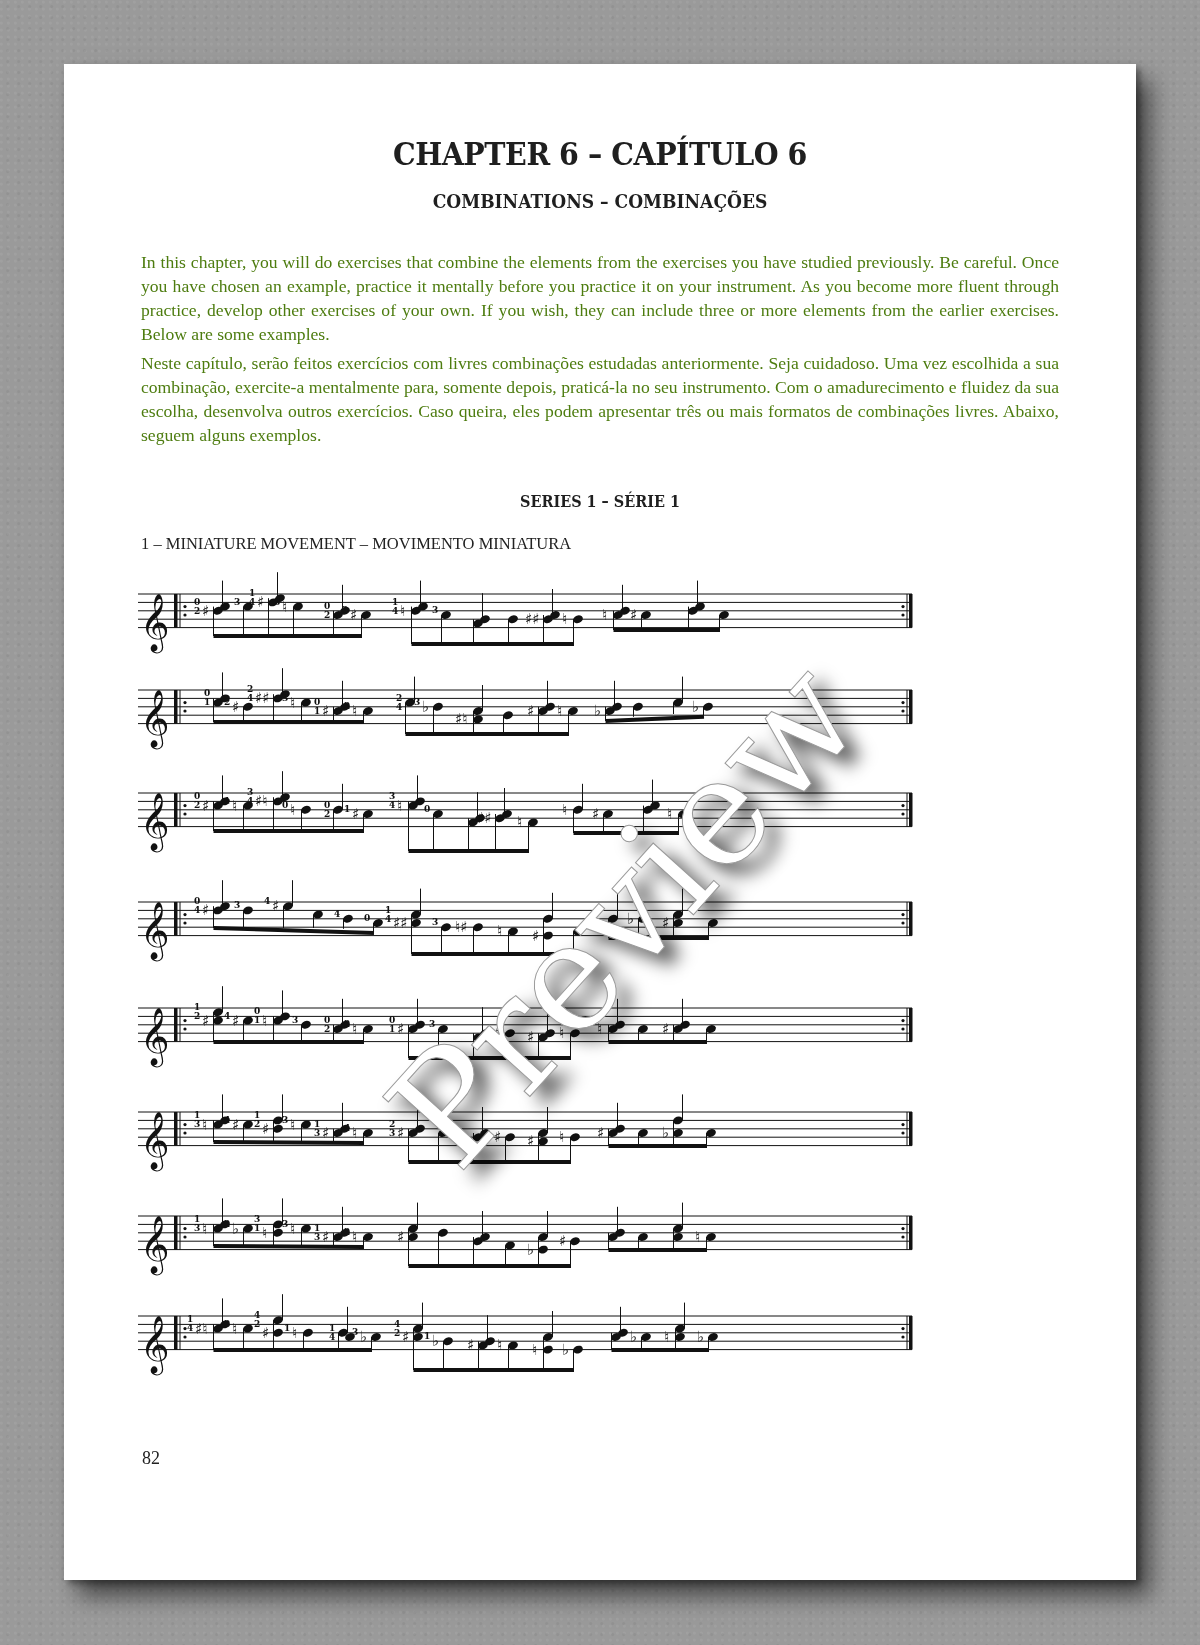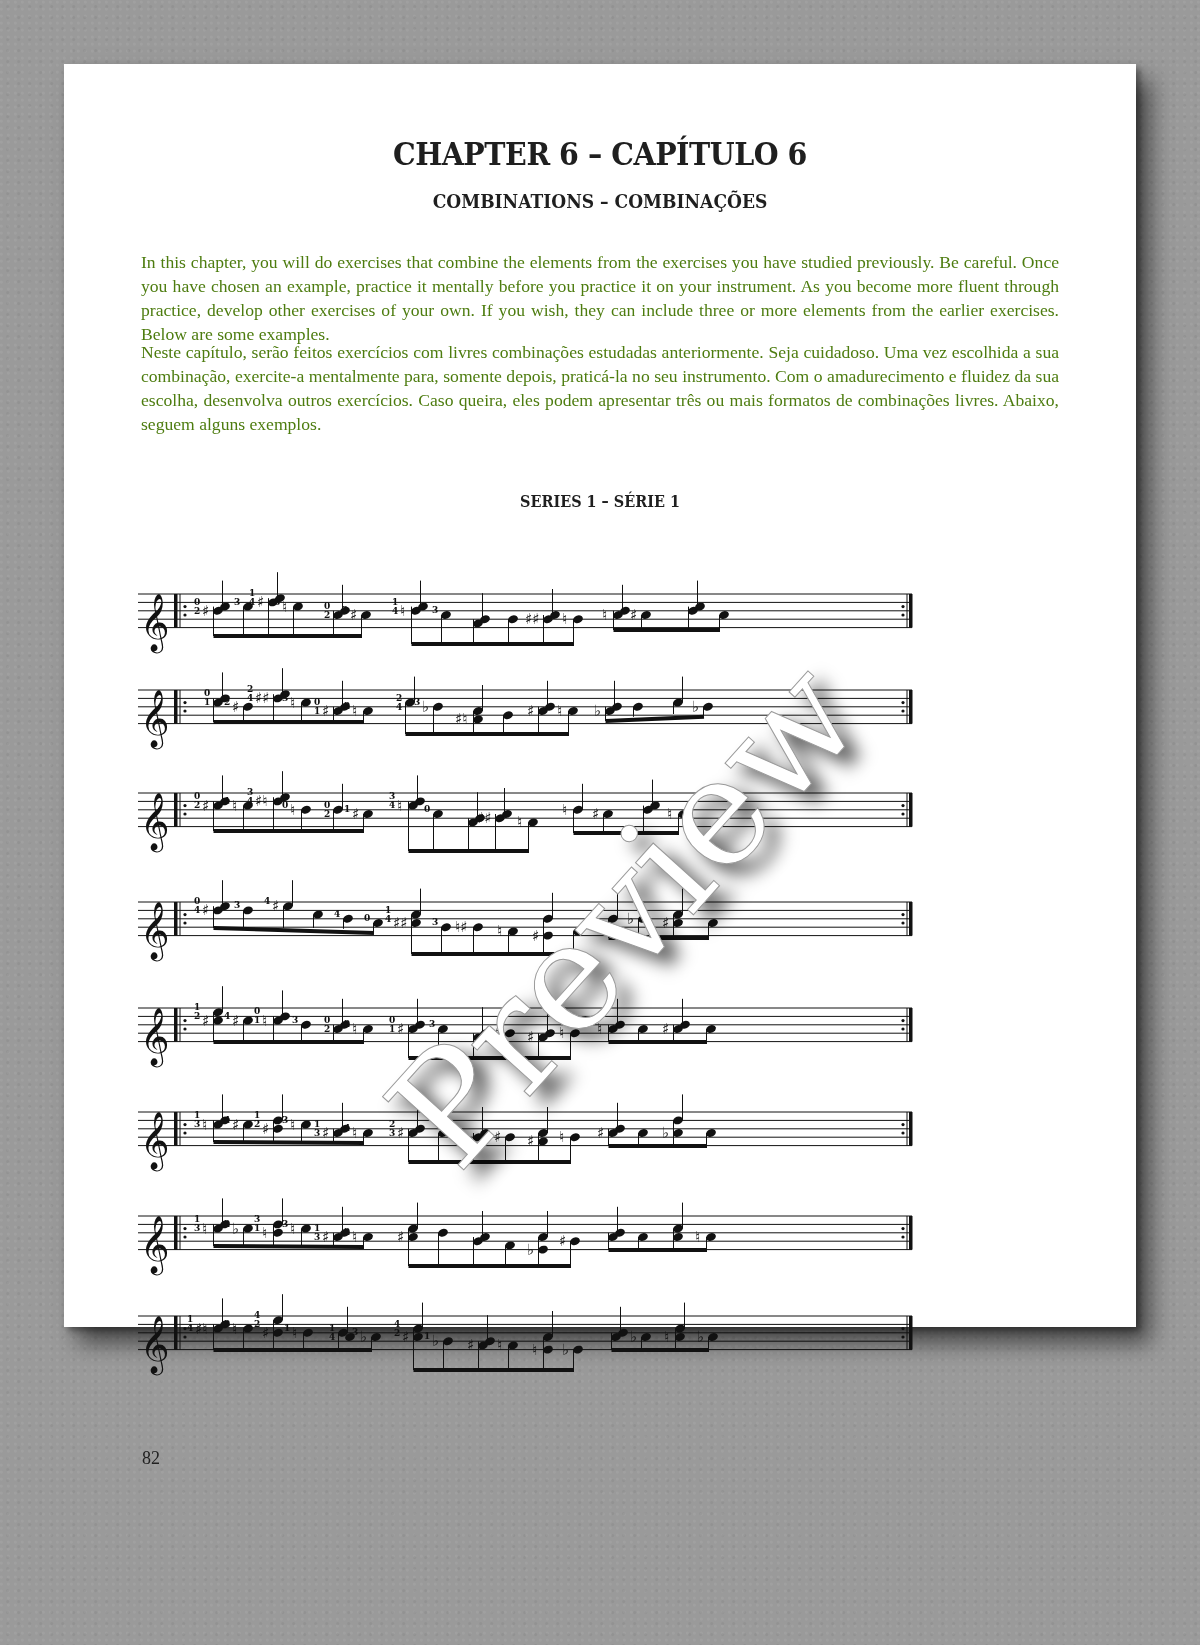--- a/index.html
+++ b/index.html
@@ -6,41 +6,41 @@
   body {
     width: 1200px; height: 1645px; position: relative; overflow: hidden;
     background: #9a9a9a;
     background-image:
       radial-gradient(circle at 20% 30%, rgba(255,255,255,0.06) 0 1px, transparent 2px),
       radial-gradient(circle at 70% 60%, rgba(0,0,0,0.05) 0 1px, transparent 2px);
     background-size: 7px 7px, 11px 11px;
     font-family: "DejaVu Serif", "Liberation Serif", serif;
   }
   .page {
-    position: absolute; left: 64px; top: 64px; width: 1072px; height: 1263px;
+    position: absolute; left: 64px; top: 64px; width: 1072px; height: 1516px;
     background: #ffffff;
     box-shadow: 14px 16px 22px rgba(0,0,0,0.55), 4px 4px 6px rgba(0,0,0,0.35);
   }
   .chapter-title {
     position: absolute; left: 0; width: 100%; top: 72px; text-align: center;
     font-family: "DejaVu Serif", serif; font-weight: bold; font-size: 31px;
     color: #1f1f1f; letter-spacing: -0.5px; transform: scaleX(0.92);
   }
   .chapter-subtitle {
     position: absolute; left: 0; width: 100%; top: 126px; text-align: center;
     font-family: "DejaVu Serif", serif; font-weight: bold; font-size: 19px;
     color: #1f1f1f; transform: scaleX(0.9);
   }
   .para {
     position: absolute; left: 77px; width: 918px;
     font-family: "Liberation Serif", serif; font-size: 17.6px; line-height: 24px;
     color: #4d7c0f; text-align: justify;
   }
   .para.en { top: 168px; }
-  .para.pt { top: 258px; }
+  .para.pt { top: 269px; }
   .series-title {
     position: absolute; left: 0; width: 100%; top: 428px; text-align: center;
     font-family: "DejaVu Serif", serif; font-weight: bold; font-size: 16px; color: #1f1f1f;
     transform: scaleX(0.9);
   }
   .exercise-title {
     position: absolute; left: 77px; top: 470px;
     font-family: "Liberation Serif", serif; font-size: 16.5px; color: #222;
   }
   .score { position: absolute; left: 0; top: 0; width: 1072px; height: 1516px; }
@@ -67,20 +67,21 @@
 </style>
 </head>
 <body>
 
 <div class="page">
   <div class="chapter-title">CHAPTER 6 – CAPÍTULO 6</div>
   <div class="chapter-subtitle">COMBINATIONS – COMBINAÇÕES</div>
   <p class="para en">In this chapter, you will do exercises that combine the elements from the exercises  you have studied previous­ly. Be careful. Once you have chosen an example, practice it mentally before you practice it on your instrument. As you become more fluent through practice, develop other exercises of your own. If you wish, they can include three or more elements from the earlier exercises. Below are some examples.</p>
   <p class="para pt">Neste capítulo, serão feitos exercícios com livres combinações estudadas anteriormente. Seja cuidadoso. Uma vez escolhida a sua combinação, exercite-a mentalmente para, somente depois, praticá-la no seu instrumento. Com o amadurecimento e fluidez da sua escolha, desenvolva outros exercícios. Caso queira, eles podem apre­sentar três ou mais formatos de combinações livres. Abaixo, seguem alguns exemplos.</p>
   <div class="series-title">SERIES 1 – SÉRIE 1</div>
+  <div class="exercise-title">1 – MINIATURE MOVEMENT – MOVIMENTO MINIATURA</div>
 
   <svg class="score" id="score" xmlns="http://www.w3.org/2000/svg" viewBox="0 0 1072 1516">
       <g>
         <line x1="74" x2="848" y1="530" y2="530" stroke="#111111" stroke-width="1"></line>
         <line x1="74" x2="848" y1="538.4" y2="538.4" stroke="#111111" stroke-width="1"></line>
         <line x1="74" x2="848" y1="546.8" y2="546.8" stroke="#111111" stroke-width="1"></line>
         <line x1="74" x2="848" y1="555.2" y2="555.2" stroke="#111111" stroke-width="1"></line>
         <line x1="74" x2="848" y1="563.6" y2="563.6" stroke="#111111" stroke-width="1"></line>
         <text x="76" y="574.6" font-size="50" fill="#111111" font-family="DejaVu Sans, sans-serif">𝄞</text>
         <rect x="110" y="530" width="3.5" height="33.6" fill="#111111"></rect>

